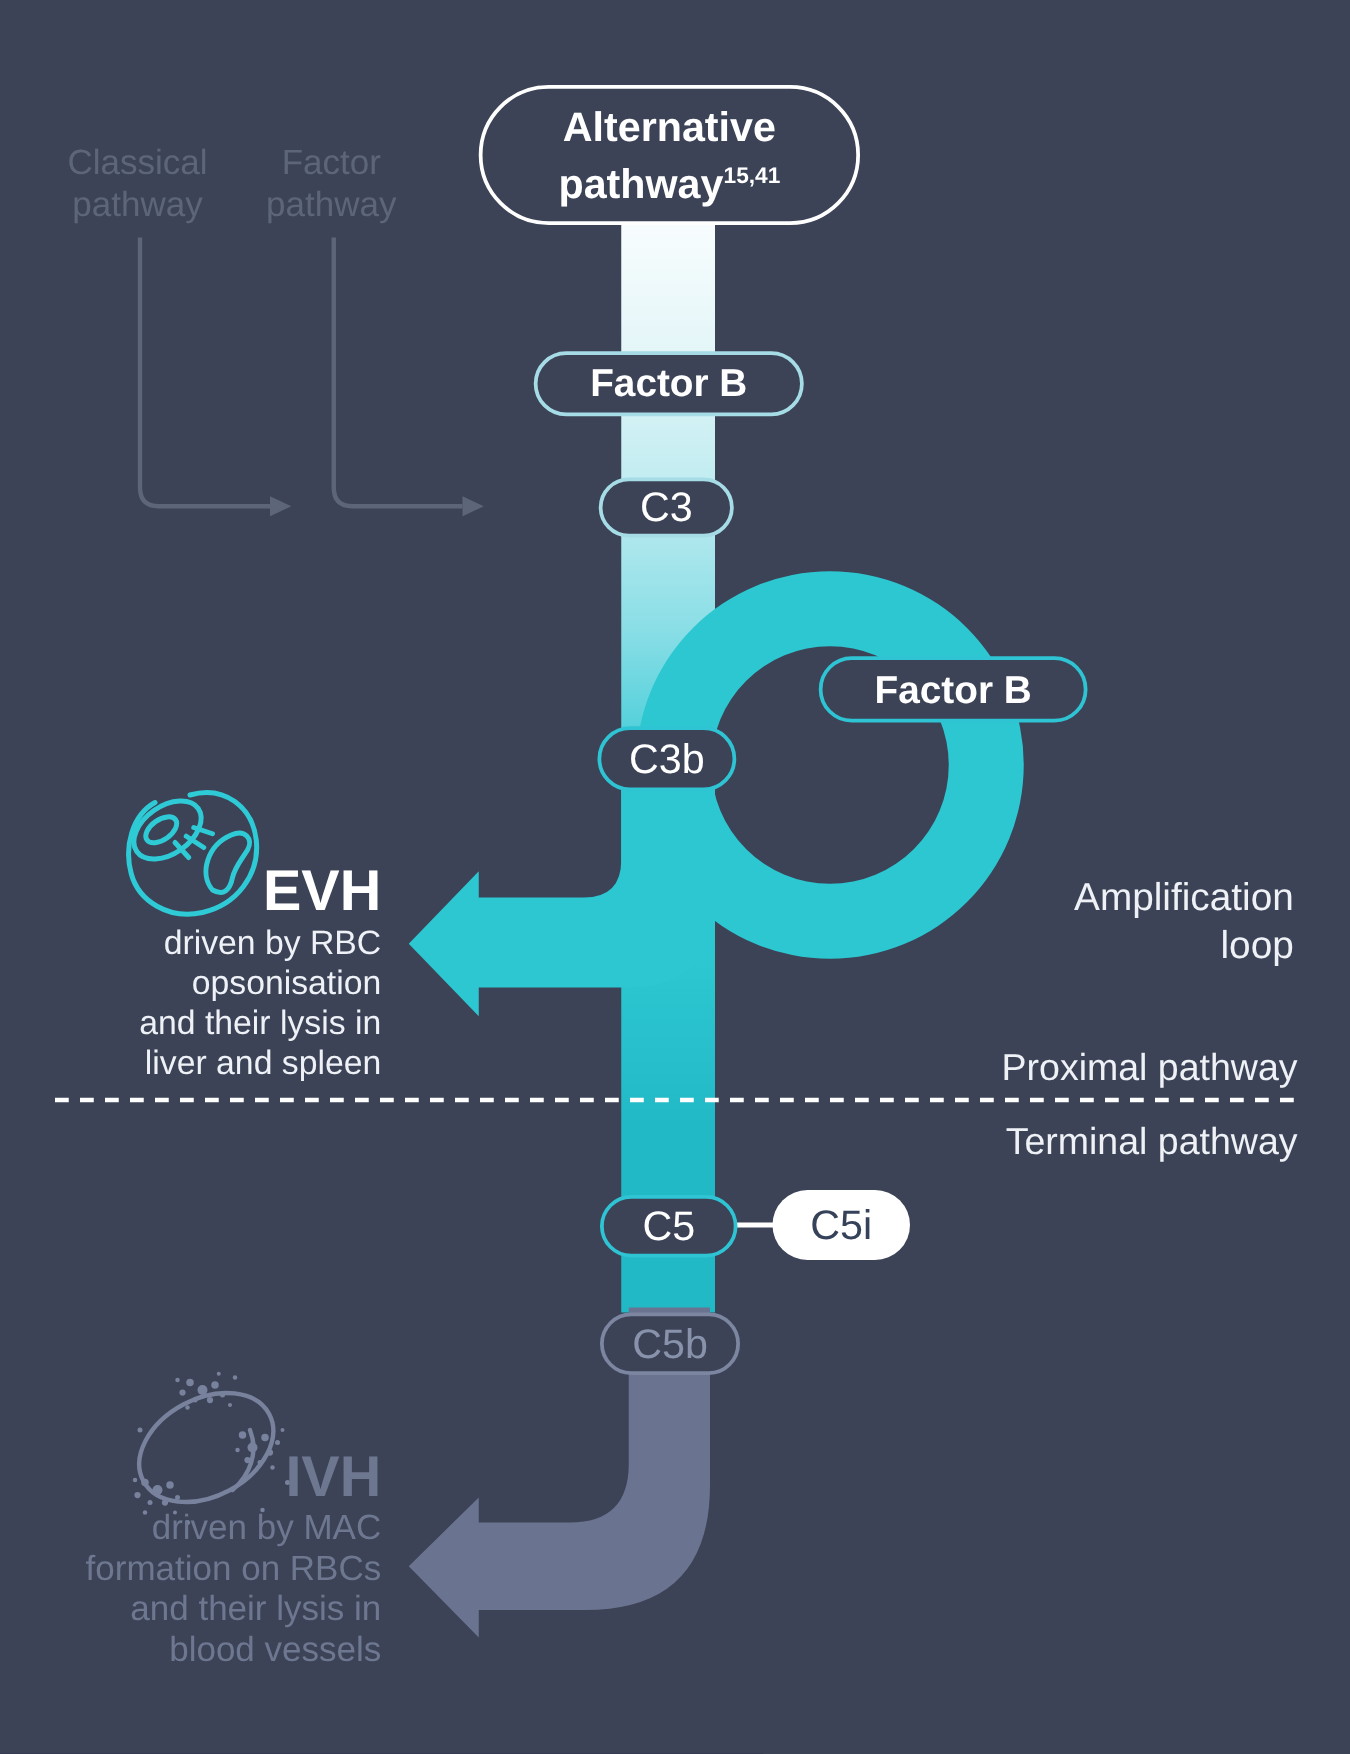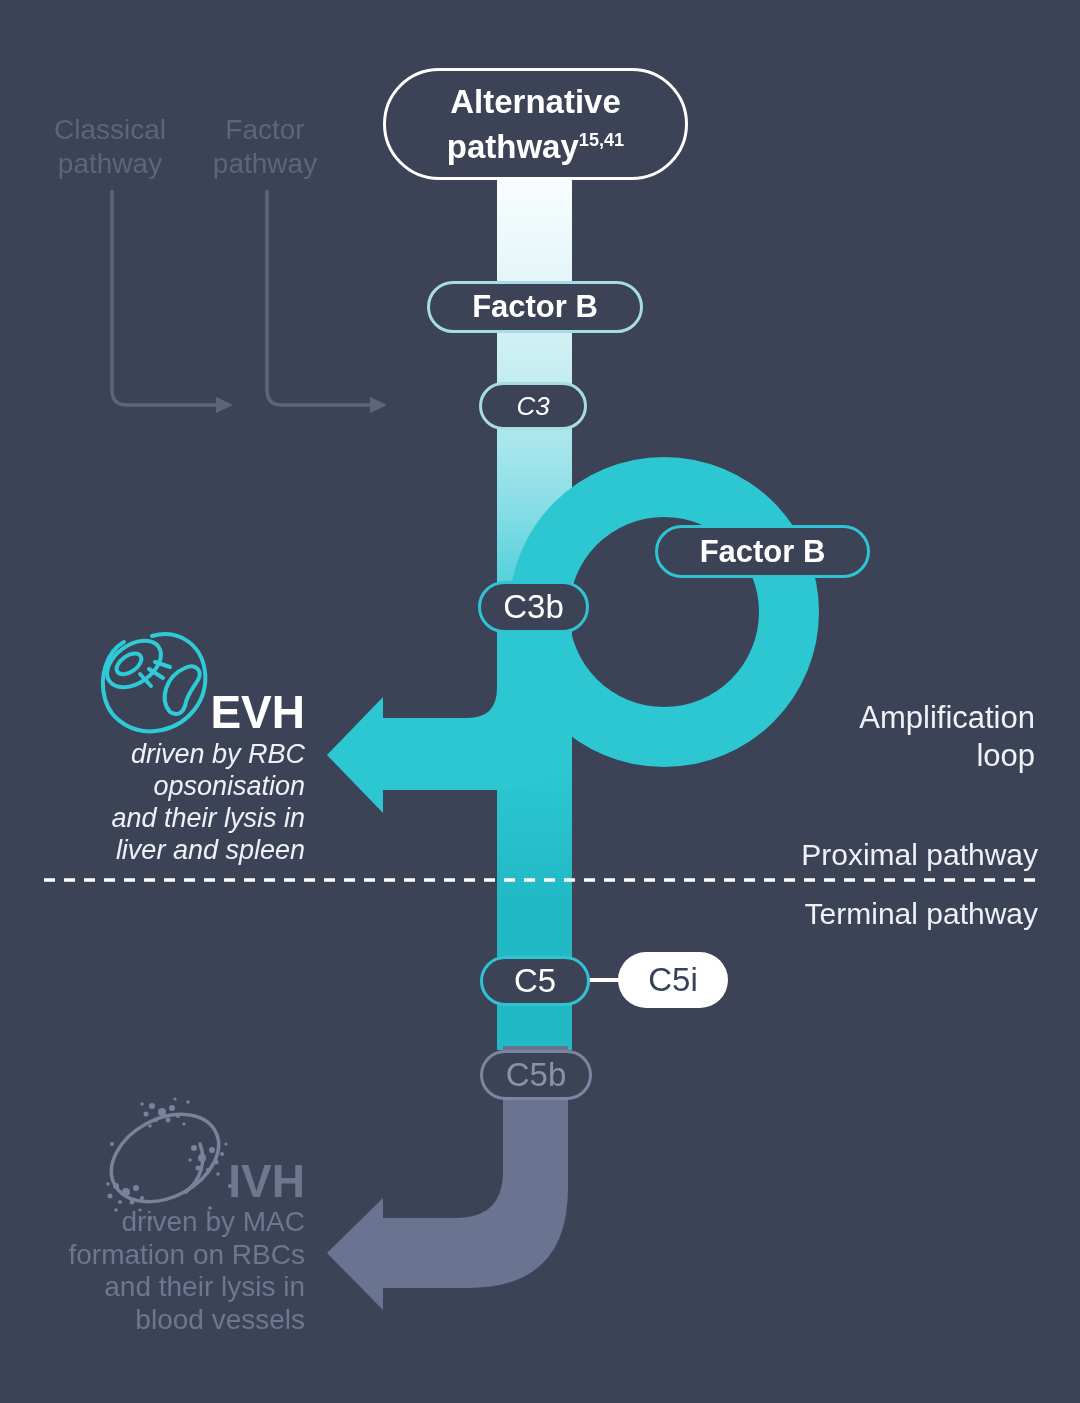--- a/index.html
+++ b/index.html
@@ -20,37 +20,37 @@
   .s-icon-gray{stroke:var(--iconGray);stroke-width:3.5;fill:none;stroke-linecap:round;}
   .f-icon-gray{fill:var(--iconGray);}
 
   .pill{
     position:absolute; box-sizing:border-box; border-radius:999px;
     display:flex; align-items:center; justify-content:center;
     background:var(--bg); color:var(--white); text-align:center;
   }
   .pill.alt      {left:383px; top:68px;  width:305px; height:112px; border:3px solid var(--white); font-weight:bold; font-size:33px; line-height:39px;}
   .pill.fb-top   {left:427px; top:281px; width:216px; height:52px;  border:3px solid var(--paleBorder); font-weight:bold; font-size:31px;}
-  .pill.c3       {left:479px; top:382px; width:108px; height:48px;  border:3px solid var(--paleBorder); font-size:26px;font-style:italic;}
+  .pill.c3       {left:479px; top:382px; width:108px; height:48px;  border:3px solid var(--paleBorder); font-size:33px;}
   .pill.c3b      {left:478px; top:581px; width:111px; height:52px;  border:3px solid var(--tealBorder); font-size:33px;}
   .pill.fb-loop  {left:655px; top:525px; width:215px; height:53px;  border:3px solid var(--tealBorder); font-weight:bold; font-size:31px;}
   .pill.c5       {left:480px; top:956px; width:110px; height:50px;  border:3px solid var(--tealBorder); font-size:33px;}
   .pill.c5i      {left:618px; top:952px; width:110px; height:56px;  background:var(--white); color:var(--navyText); font-size:33px;}
   .pill.c5b      {left:480px; top:1050px;width:112px; height:50px;  border:3px solid var(--grayBorder); color:var(--grayText); font-size:33px;}
   sup{font-size:0.55em;}
 
   .lines{white-space:pre-line;}
   .txt{position:absolute;}
   .side-label{width:150px; text-align:center; font-size:28px; line-height:34px; color:var(--mutedText);}
   .classical{left:35px; top:113px;}
   .lectin{left:190px; top:113px;}
 
   .evh-block{left:60px; top:686px; width:245px; text-align:right; color:var(--lightText);}
   .evh-block .title{font-size:46px; font-weight:bold; line-height:52px; color:var(--white);}
-  .evh-block .lines{font-size:27px; line-height:32px;font-style:italic;}
+  .evh-block .lines{font-size:27px; line-height:32px;}
 
   .amplification{left:735px; top:699px; width:300px; text-align:right; font-size:31px; line-height:38px; color:var(--lightText);}
   .proximal{left:738px; top:838px; width:300px; text-align:right; font-size:30px; color:var(--lightText);}
   .terminal{left:738px; top:897px; width:300px; text-align:right; font-size:30px; color:var(--lightText);}
 
   .ivh-block{left:25px; top:1156px; width:280px; text-align:right; color:var(--fadedText);}
   .ivh-block .title{font-size:46px; font-weight:bold; line-height:50px;}
   .ivh-block .lines{font-size:28px; line-height:32.5px;}
 </style>
 </head>

